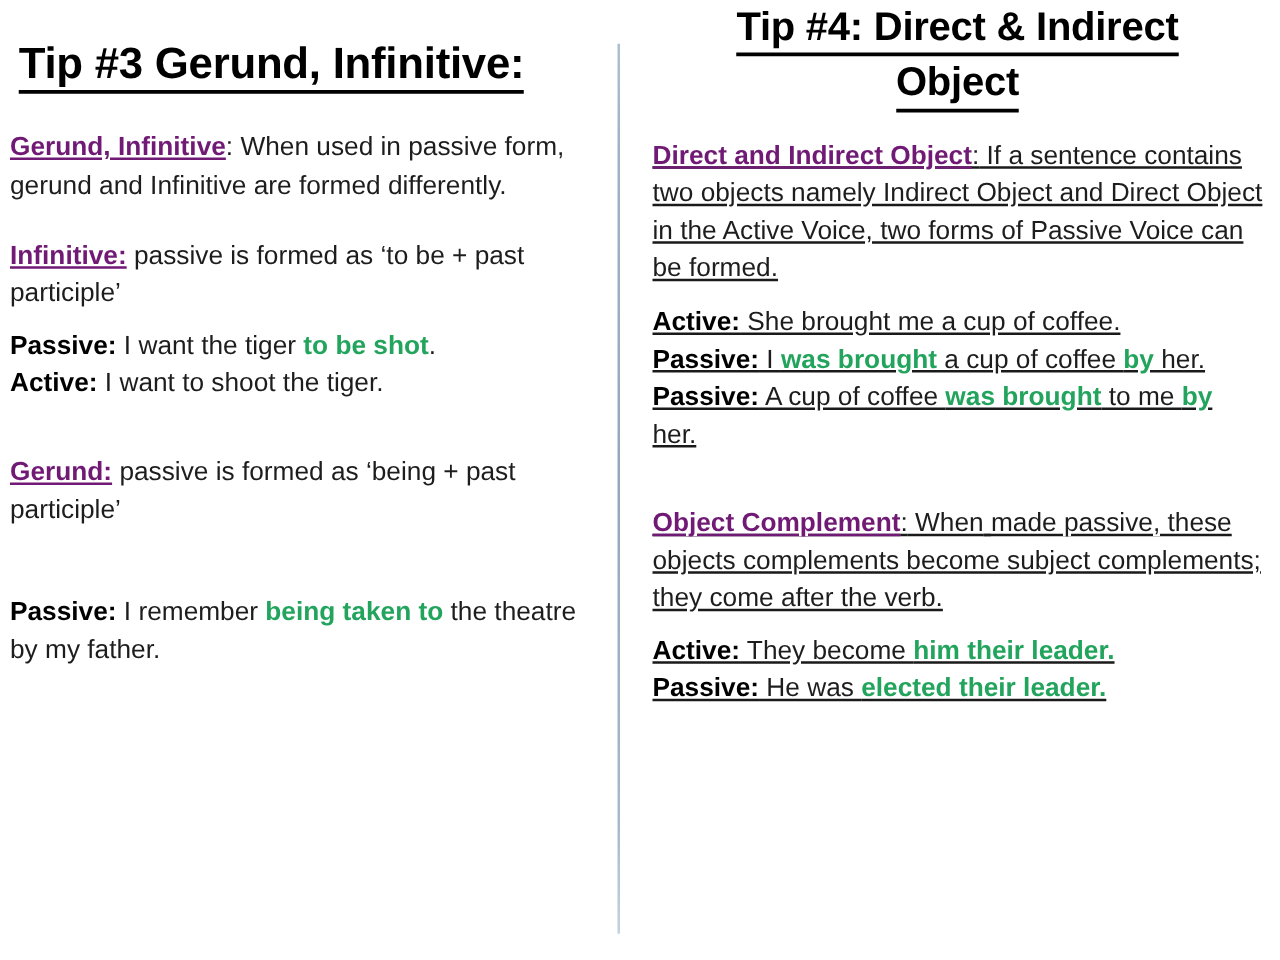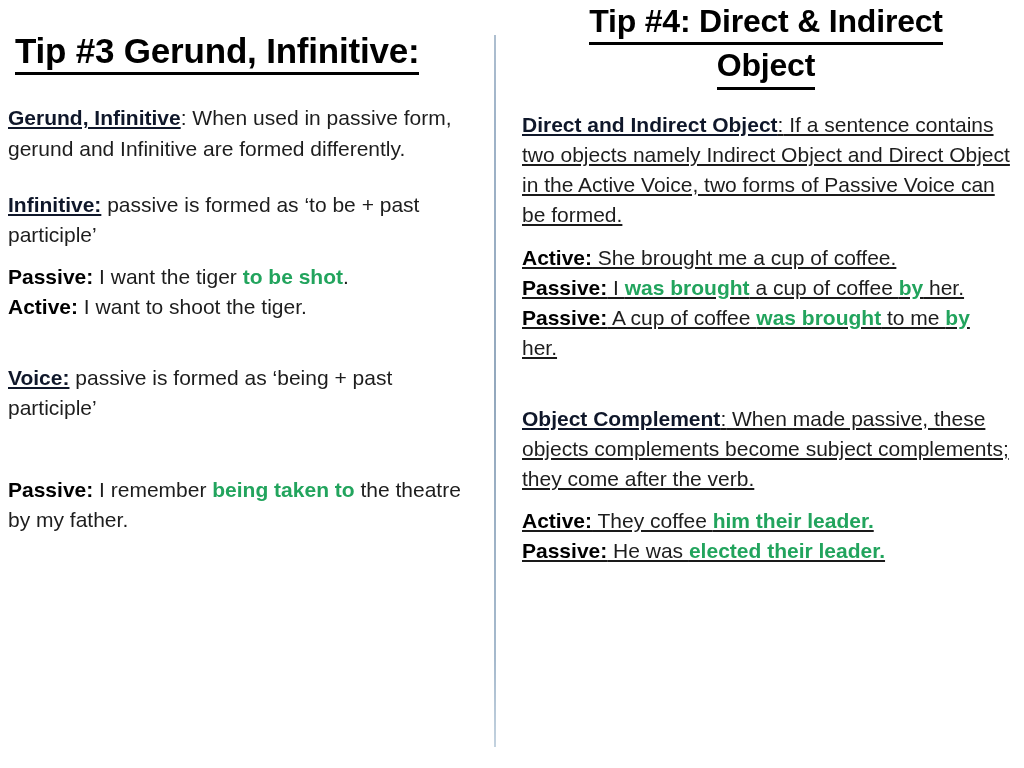--- a/index.html
+++ b/index.html
@@ -93,21 +93,21 @@
   
   .gap-sm { height: 12px; }
   .gap-md { height: 26px; }
   .gap-lg { height: 40px; }
 
   
   .lbl {            
     font-weight: bold;
     text-decoration: underline;
     text-underline-offset: 2px;
-    color: #0f172a;
+    color: #701a75;
   }
   .lbl-nou {        
     font-weight: bold;
     color: #000;
   }
   .green {
     color: #22a45d;
     font-weight: bold;
   }
   .ul-space {       
@@ -150,21 +150,21 @@
         <span class="lbl-nou">Passive:</span><span> I want the tiger </span><span class="green">to be shot</span><span>.</span>
       </p>
 
       <p class="para">
         <span class="lbl-nou">Active:</span><span> I want to shoot the tiger.</span>
       </p>
 
       <div class="gap-lg"></div>
 
       <p class="para">
-        <span class="lbl">Voice:</span><span> passive is formed as ‘being + past participle’</span>
+        <span class="lbl">Gerund:</span><span> passive is formed as ‘being + past participle’</span>
       </p>
 
       <div class="gap-lg"></div>
       <div class="gap-sm"></div>
 
 
       <p class="para">
         <span class="lbl-nou">Passive:</span><span> I remember </span><span class="green">being taken to</span><span> the theatre by my father.</span>
       </p>
 
@@ -200,21 +200,21 @@
 
       <div class="gap-lg"></div>
 
       <p class="para">
         <span class="lbl">Object Complement</span><span>:</span><span> When</span><span class="ul-space"> </span><span>made passive, these objects complements become subject complements; they come after the verb.</span>
       </p>
 
       <div class="gap-sm"></div>
 
       <p class="para">
-        <span class="lbl-nou">Active:</span><span> They coffee </span><span class="green">him their leader.</span>
+        <span class="lbl-nou">Active:</span><span> They become </span><span class="green">him their leader.</span>
       </p>
 
       <p class="para">
         <span class="lbl-nou">Passive:</span><span> He was </span><span class="green">elected their leader.</span>
       </p>
 
     </div>
   </div>
 
 </div>

